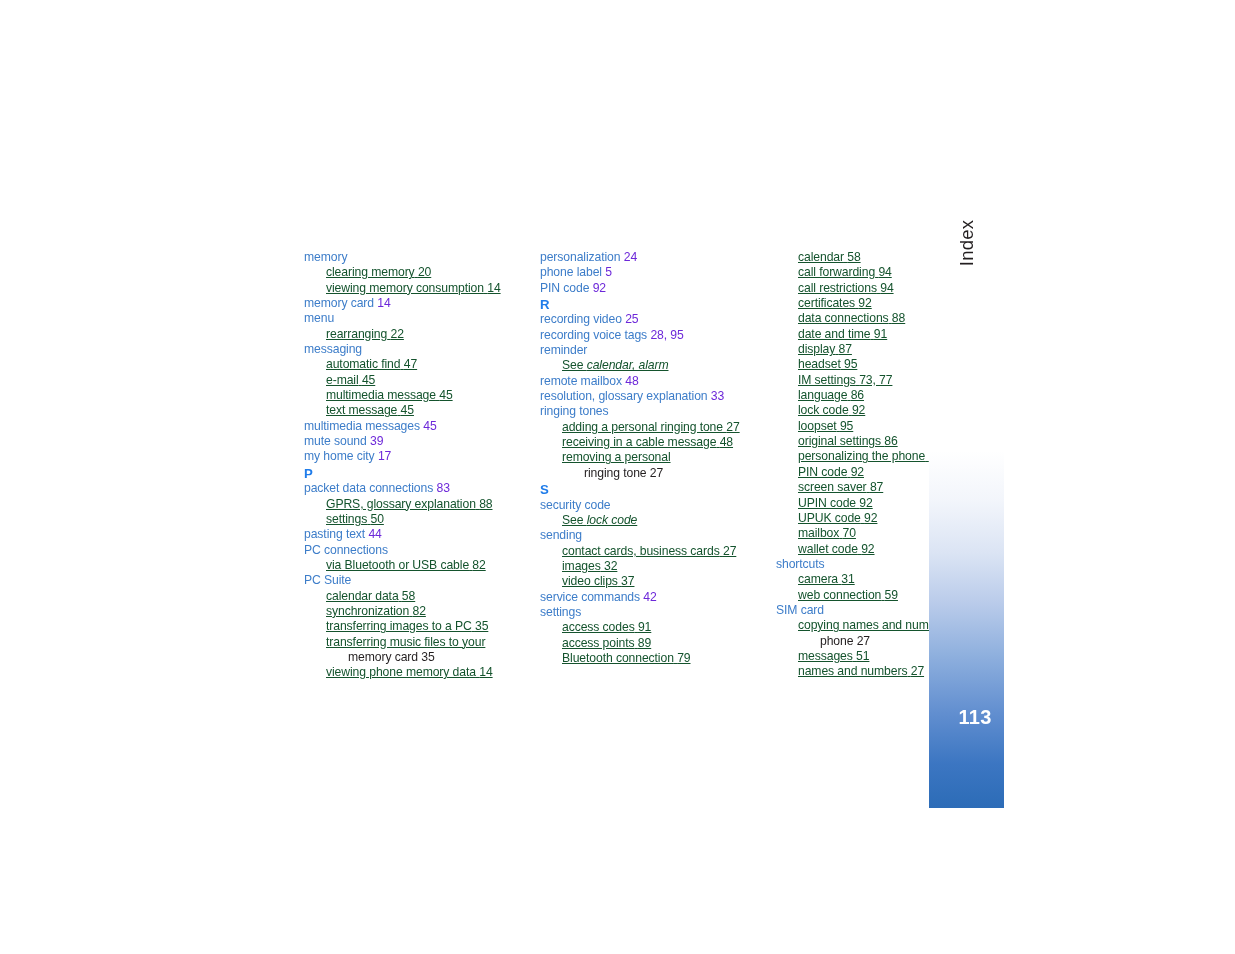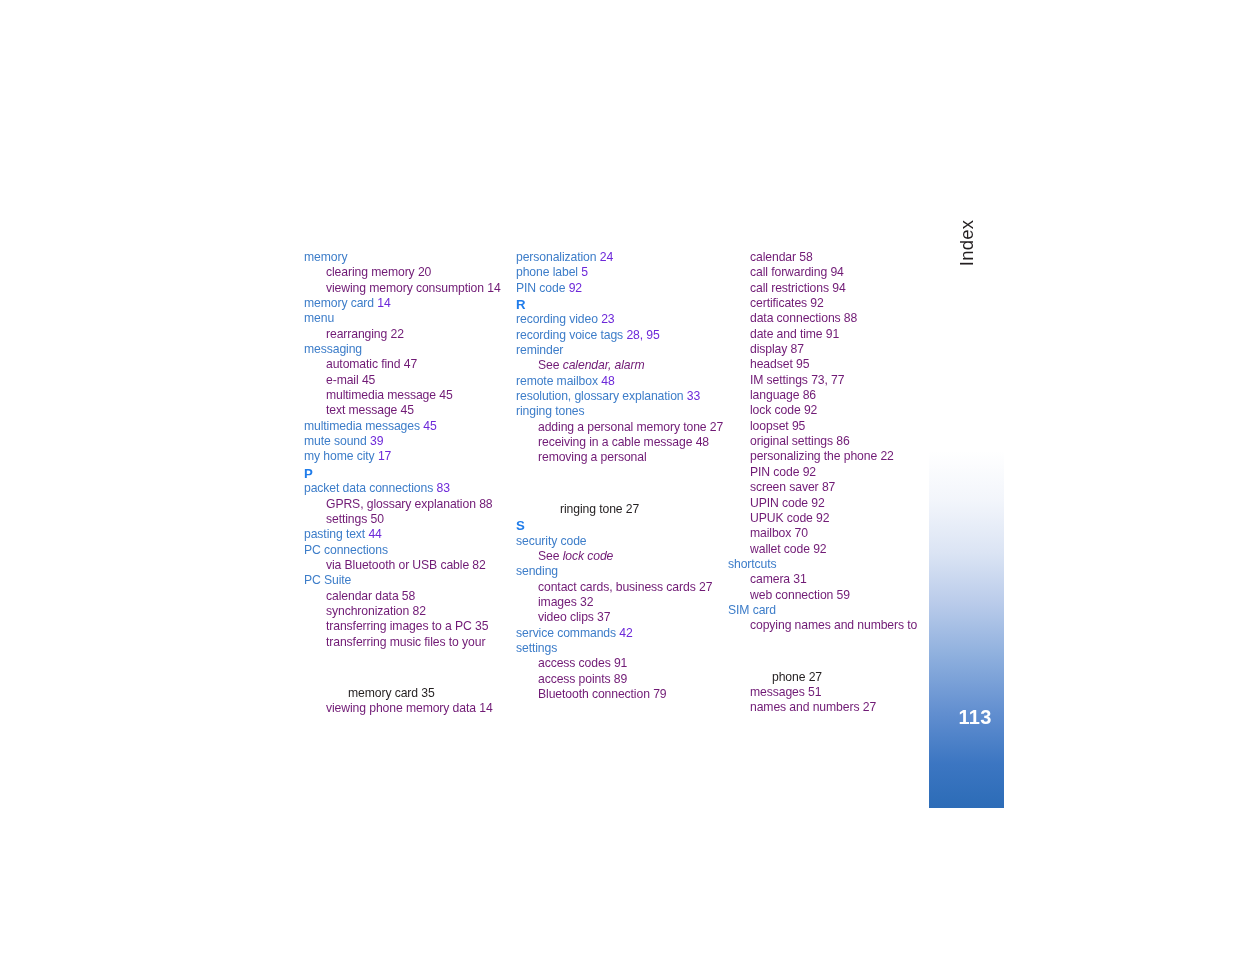--- a/index.html
+++ b/index.html
@@ -25,20 +25,21 @@
 
   
   #index-columns {
     position: absolute;
     left: 304px;
     top: 250px;
     width: 620px;
     display: flex;
     flex-direction: row;
     align-items: flex-start;
+    gap: 24px;
   }
   .index-column {
     width: 212px;
     flex: 0 0 212px;
   }
   .index-column:last-child { width: 196px; flex: 0 0 196px; }
 
   .entry {
     font-size: 12.2px;
     line-height: 15.35px;
@@ -50,27 +51,27 @@
   
   .entry.level-0 {
     color: #3d7dc9;
     padding-left: 0;
   }
   .entry.level-0 .pg { color: #6d28d9; }
 
   
   .entry.level-1 {
     padding-left: 22px;
-    color: #701a75;
+    color: #14532d;
+    text-decoration: underline;
   }
   
   .entry.level-2 {
     padding-left: 44px;
     color: #231f20;
-    margin-top: 36px;
   }
 
   .entry .it { font-style: italic; margin-top: 12px; }
 
   
   .letter-heading {
     font-size: 13.2px;
     line-height: 15.35px;
     font-weight: bold;
     color: #1f7cea;
@@ -153,28 +154,28 @@
         <div class="entry level-1"><span class="term">transferring images to a PC</span> <span class="pg">35</span></div>
         <div class="entry level-1"><span class="term">transferring music files to your</span></div>
         <div class="entry level-2"><span class="term">memory card</span> <span class="pg">35</span></div>
         <div class="entry level-1"><span class="term">viewing phone memory data</span> <span class="pg">14</span></div>
       </div>
       <div class="index-column">
         <div class="entry level-0"><span class="term">personalization</span> <span class="pg">24</span></div>
         <div class="entry level-0"><span class="term">phone label</span> <span class="pg">5</span></div>
         <div class="entry level-0"><span class="term">PIN code</span> <span class="pg">92</span></div>
         <div class="letter-heading">R</div>
-        <div class="entry level-0"><span class="term">recording video</span> <span class="pg">23</span></div>
+        <div class="entry level-0"><span class="term">recording video</span> <span class="pg">25</span></div>
         <div class="entry level-0"><span class="term">recording voice tags</span> <span class="pg">28, 95</span></div>
         <div class="entry level-0"><span class="term">reminder</span></div>
         <div class="entry level-1"><span class="term">See </span><span class="it">calendar, alarm</span></div>
         <div class="entry level-0"><span class="term">remote mailbox</span> <span class="pg">48</span></div>
         <div class="entry level-0"><span class="term">resolution, glossary explanation</span> <span class="pg">33</span></div>
         <div class="entry level-0"><span class="term">ringing tones</span></div>
-        <div class="entry level-1"><span class="term">adding a personal memory tone</span> <span class="pg">27</span></div>
+        <div class="entry level-1"><span class="term">adding a personal ringing tone</span> <span class="pg">27</span></div>
         <div class="entry level-1"><span class="term">receiving in a cable message</span> <span class="pg">48</span></div>
         <div class="entry level-1"><span class="term">removing a personal</span></div>
         <div class="entry level-2"><span class="term">ringing tone</span> <span class="pg">27</span></div>
         <div class="letter-heading">S</div>
         <div class="entry level-0"><span class="term">security code</span></div>
         <div class="entry level-1"><span class="term">See </span><span class="it">lock code</span></div>
         <div class="entry level-0"><span class="term">sending</span></div>
         <div class="entry level-1"><span class="term">contact cards, business cards</span> <span class="pg">27</span></div>
         <div class="entry level-1"><span class="term">images</span> <span class="pg">32</span></div>
         <div class="entry level-1"><span class="term">video clips</span> <span class="pg">37</span></div>

